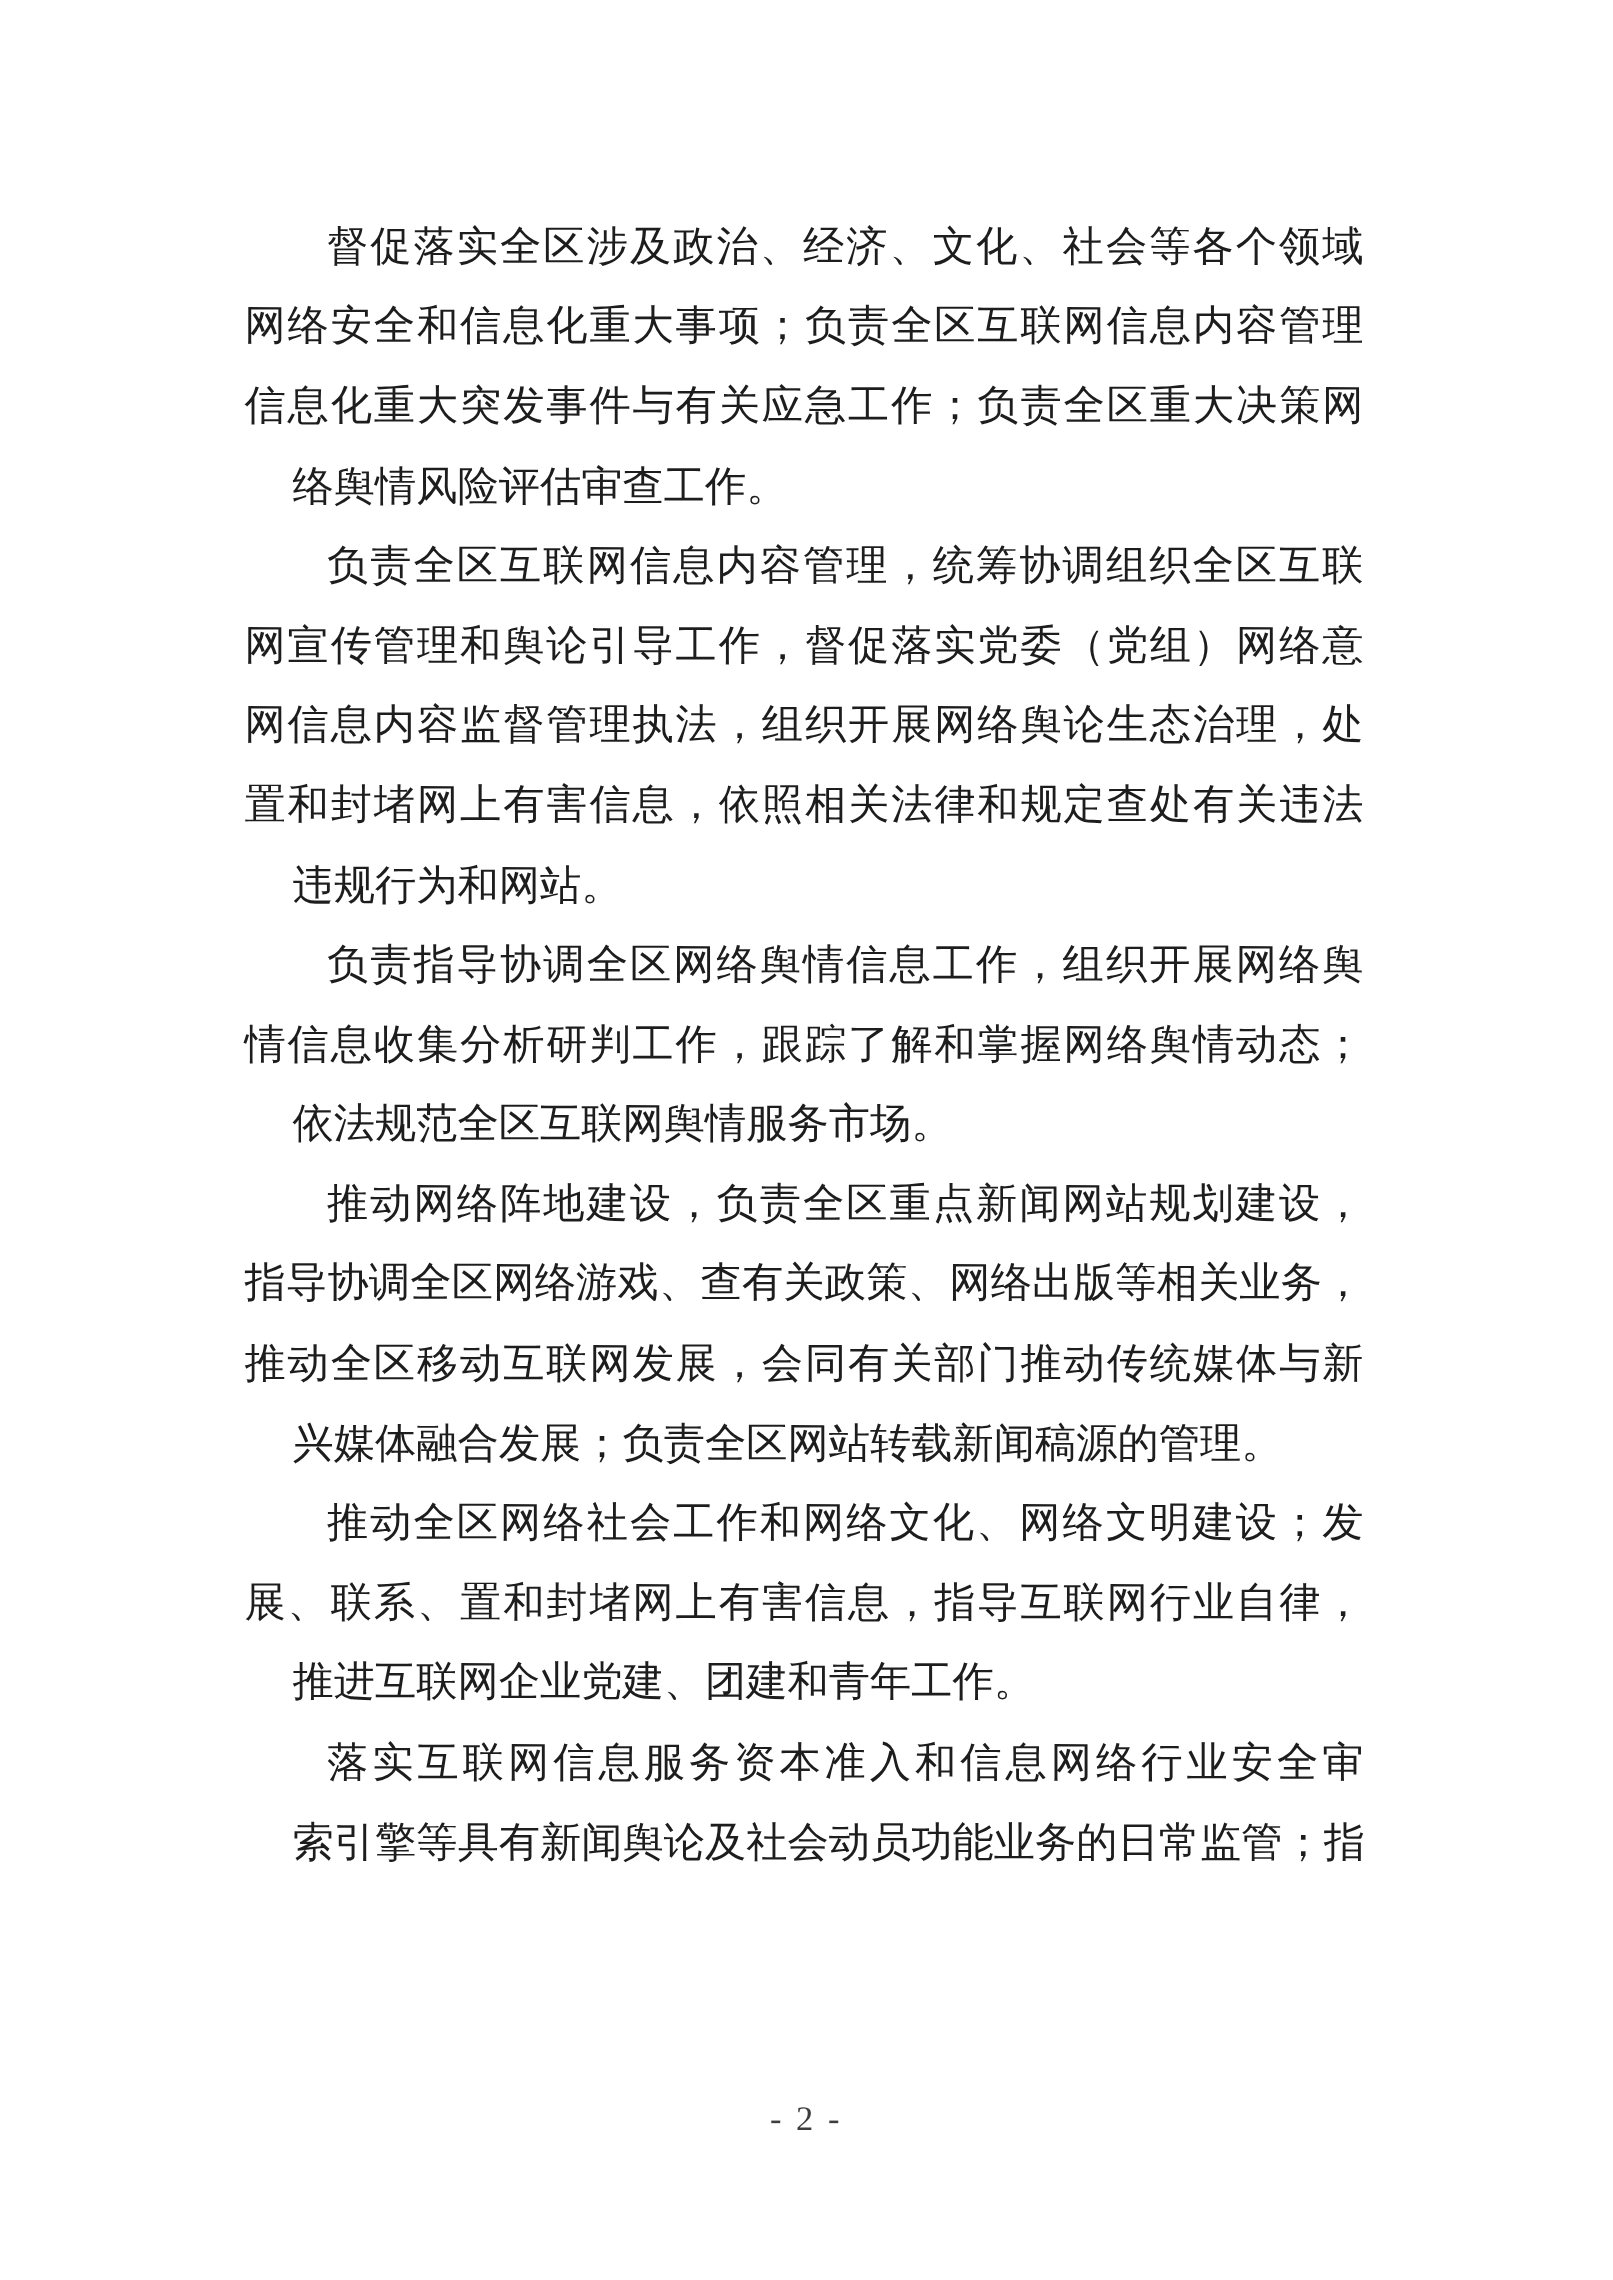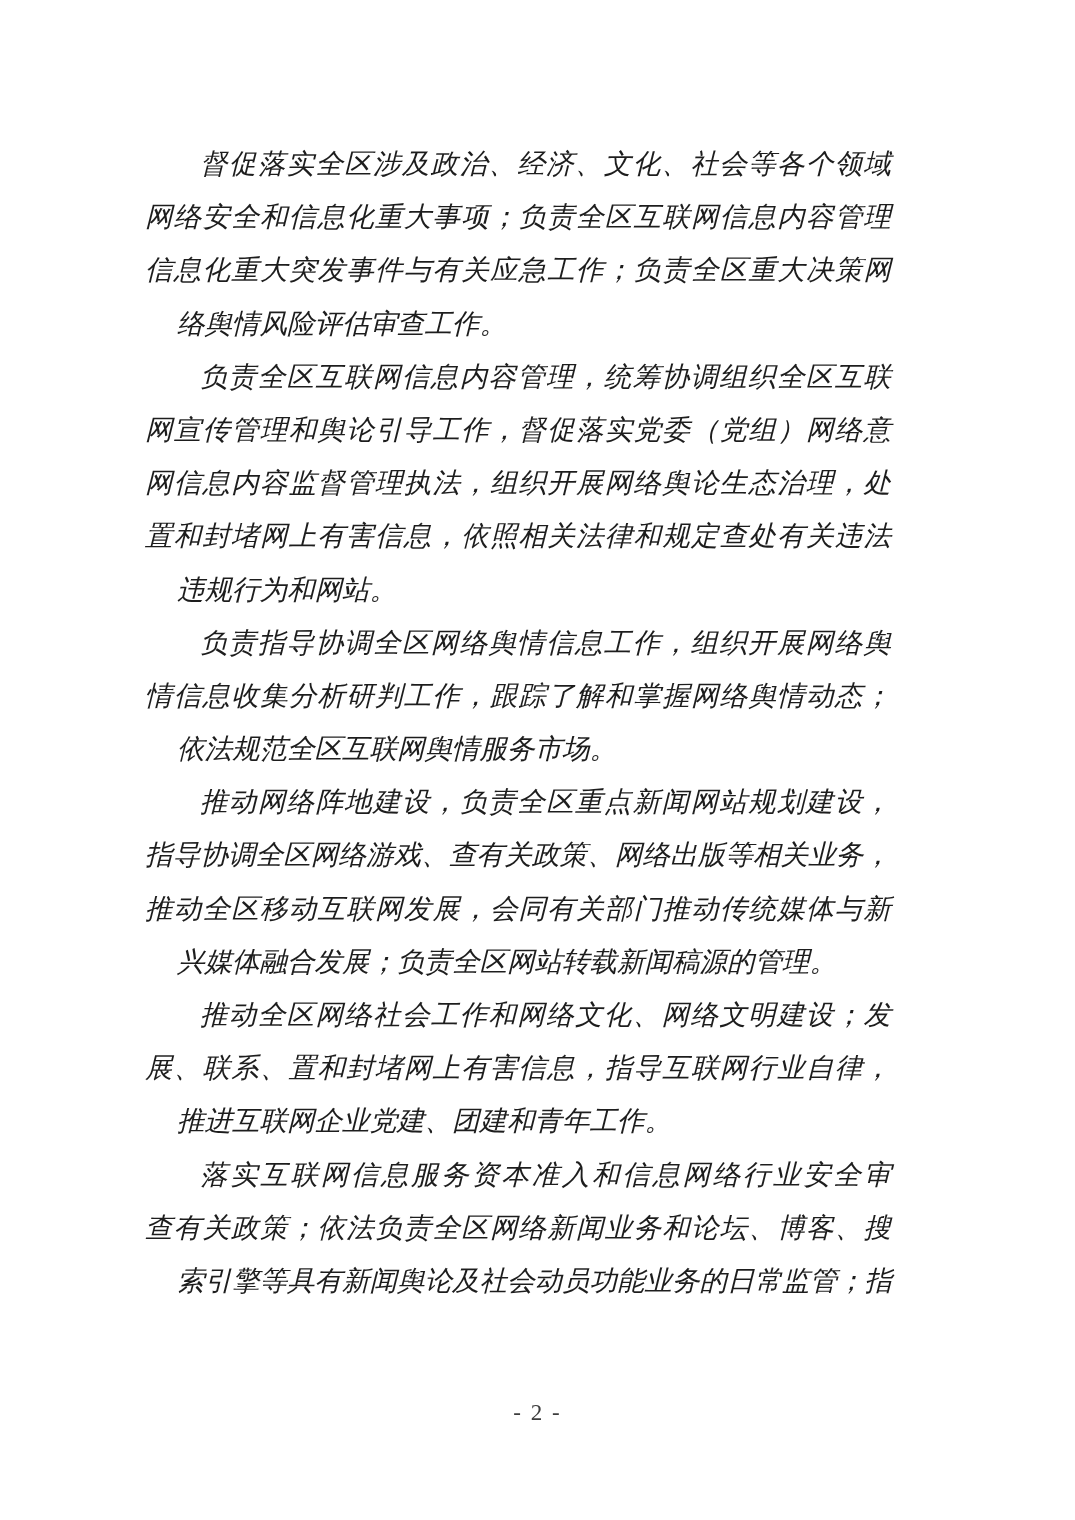--- a/index.html
+++ b/index.html
@@ -10,24 +10,23 @@
   .page {
     position: relative;
     width: 1075px;
     height: 1520px;
     background: #ffffff;
     overflow: hidden;
     font-family: "Liberation Serif", "DejaVu Serif", serif;
   }
   .doc-body {
     position: absolute;
-    left: 145px;
+    left: 163px;
     top: 137px;
     width: 746px;
-    font-style: italic;
   }
   .paragraph {
     margin: 0;
     padding: 0;
   }
   .line {
     font-size: 27.5px;
     line-height: 53.2px;
     height: 53.2px;
     color: #1d1d1d;
@@ -84,18 +83,17 @@
         <div class="line">推动全区移动互联网发展，会同有关部门推动传统媒体与新</div>
         <div class="line para-end">兴媒体融合发展；负责全区网站转载新闻稿源的管理。</div>
       </div>
       <div class="paragraph">
         <div class="line indent">推动全区网络社会工作和网络文化、网络文明建设；发</div>
         <div class="line">展、联系、置和封堵网上有害信息，指导互联网行业自律，</div>
         <div class="line para-end">推进互联网企业党建、团建和青年工作。</div>
       </div>
       <div class="paragraph">
         <div class="line indent">落实互联网信息服务资本准入和信息网络行业安全审</div>
-        <div class="line">查有关政策；依法负责全区网络新闻业务和论坛、博客、搜</div>
         <div class="line para-end">索引擎等具有新闻舆论及社会动员功能业务的日常监管；指</div>
       </div>
     </div>
   <div class="page-footer">- 2 -</div>
 </div>
 
 </body></html>

